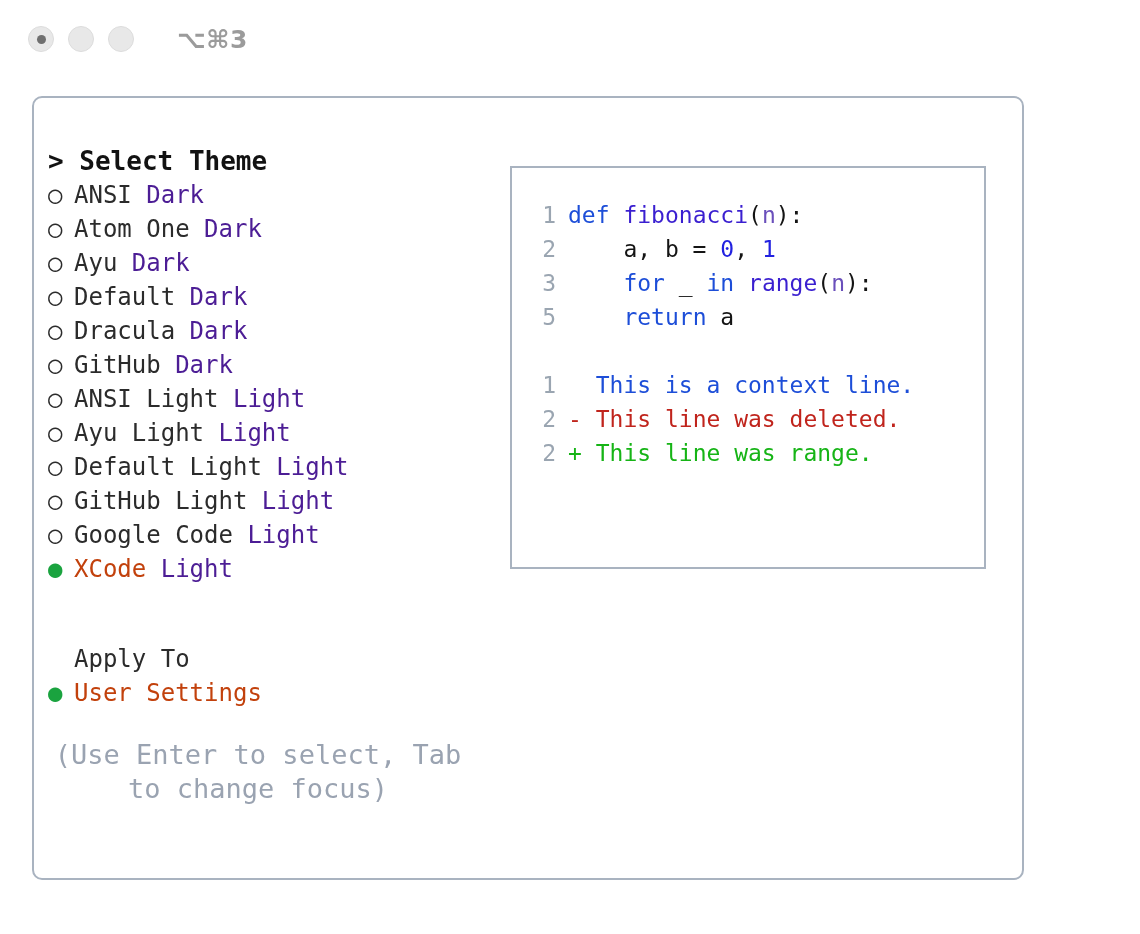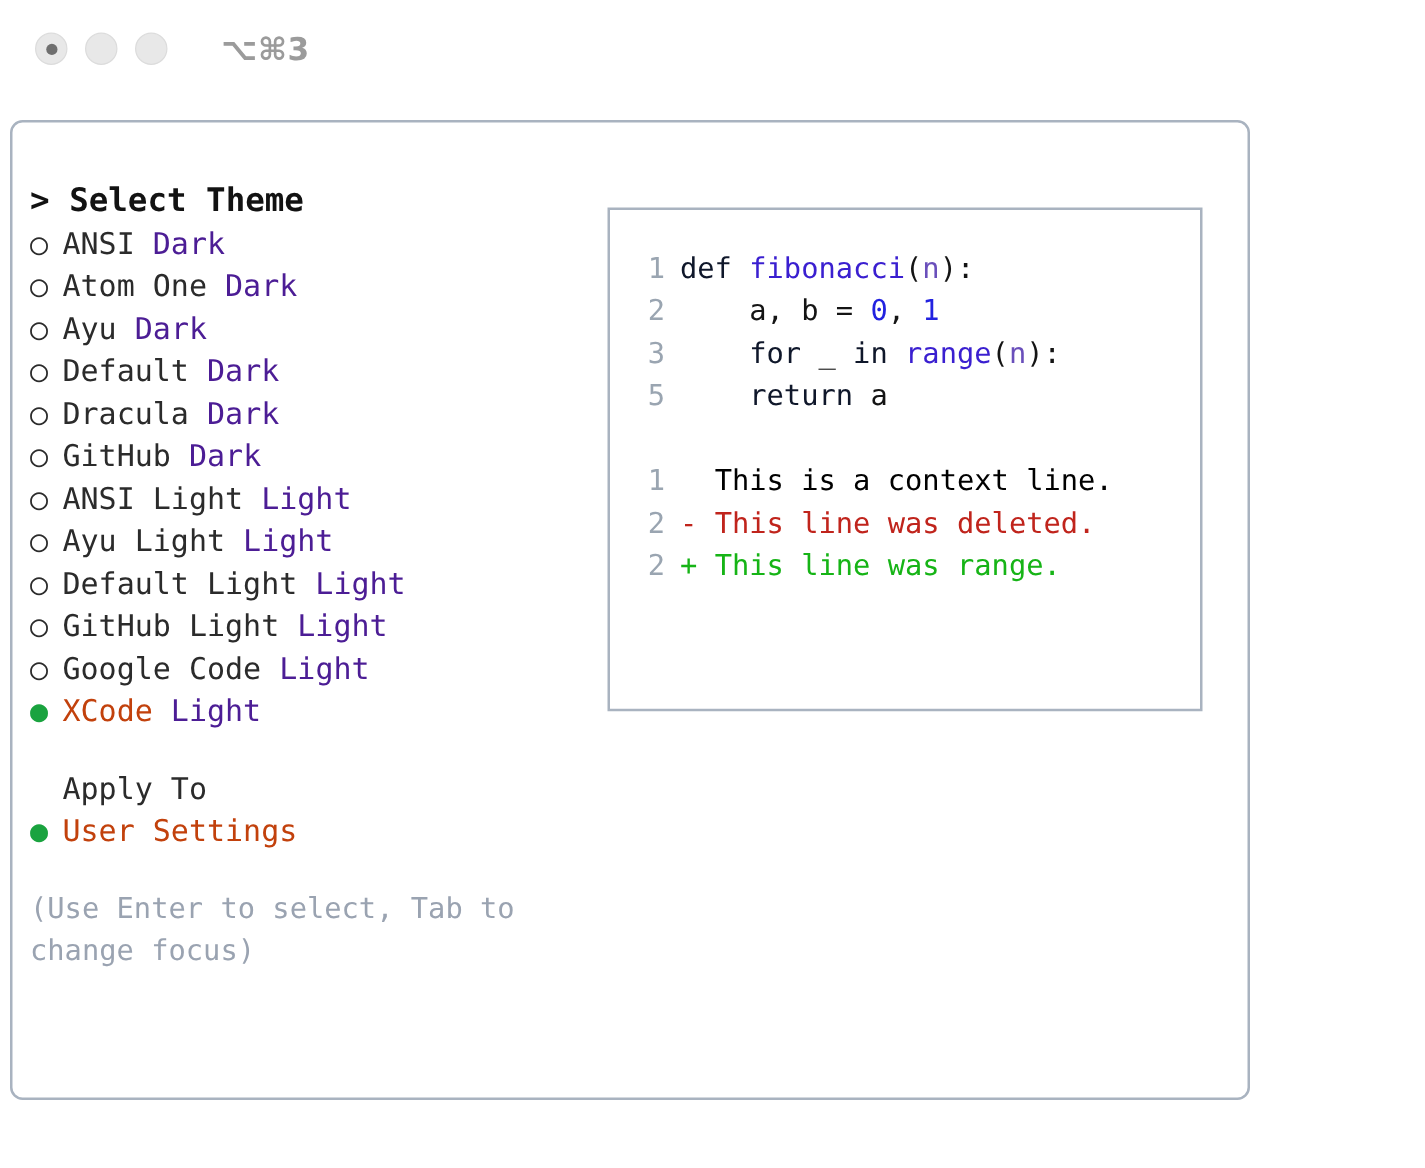--- a/index.html
+++ b/index.html
@@ -57,21 +57,21 @@
     color: #9b9b9b;
     font-size: 25px;
     font-weight: bold;
     letter-spacing: 0.5px;
     font-family: "DejaVu Sans", "Liberation Sans", sans-serif;
   }
 
   
   .panel {
     position: absolute;
-    left: 8px;
+    left: 32px;
     top: 96px;
     width: 992px;
     height: 784px;
     border: 2px solid #a9b3c0;
     border-radius: 10px;
     box-sizing: border-box;
   }
 
   .columns {
     position: absolute;
@@ -111,26 +111,28 @@
   .badge {
     color: #4c1d95;
   }
   .spacer-28 { height: 28px; }
   .apply-label {
     font-size: 24px;
     line-height: 34px;
     color: #2b2b2b;
     padding-left: 26px;
     white-space: pre;
+    margin-top: 28px;
   }
   .hint {
-    font-size: 23px;
+    font-size: 27px;
     line-height: 34px;
     color: #9aa3b1;
     width: 420px;
+    text-align: center;
   }
 
   
   .right-col {
     position: absolute;
     left: 476px;
     top: 46px;
     width: 500px;
   }
   .preview-box {
@@ -147,26 +149,26 @@
     white-space: pre;
     padding-left: 18px;
   }
   .ln {
     display: inline-block;
     width: 26px;
     text-align: right;
     color: #9aa5b1;
     margin-right: 12px;
   }
-  .kw   { color: #0f172a; }
+  .kw   { color: #1d4ed8; }
   .fn   { color: #3a1fd0; }
   .num  { color: #2222e0; }
   .var  { color: #6a4fbb; }
   .plain{ color: #141414; }
-  .ctx  { color: #000000; }
+  .ctx  { color: #1d4ed8; }
   .del  { color: #c0241c; }
   .add  { color: #16b416; }
   .gap  { height: 34px; }
 </style>
 </head>
 <body>
 
 <div class="page">
 
   <div class="titlebar">

